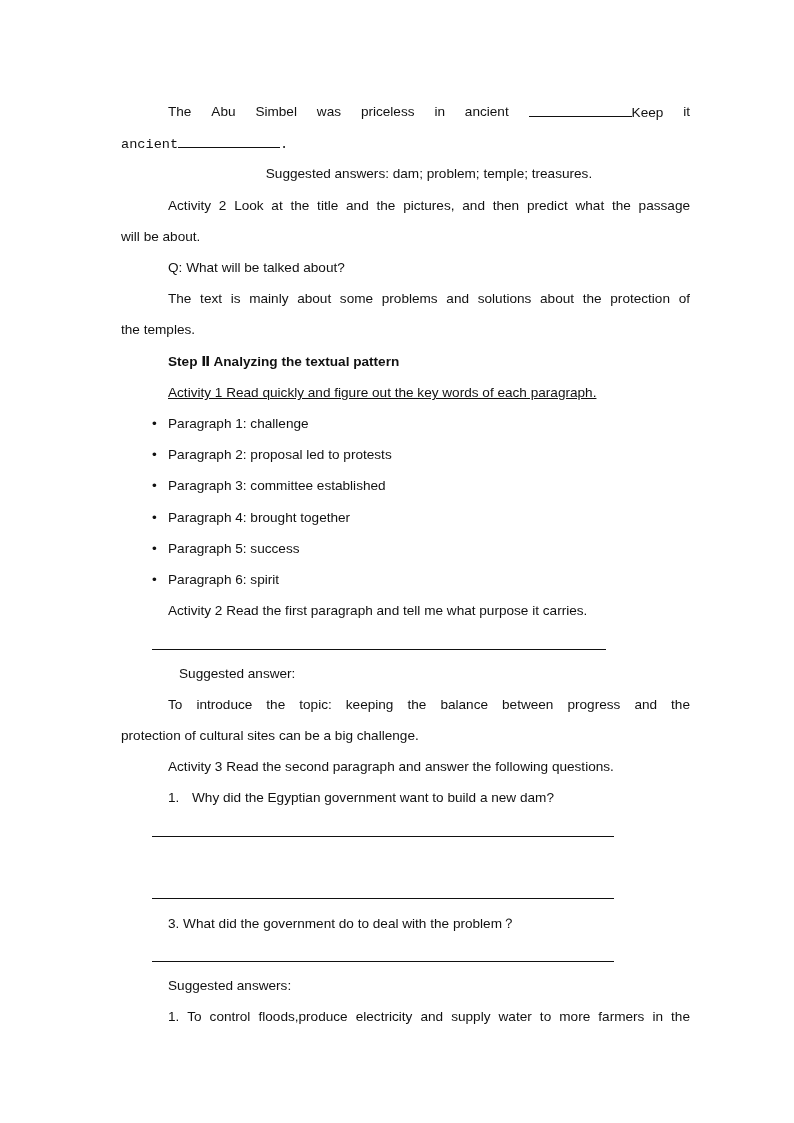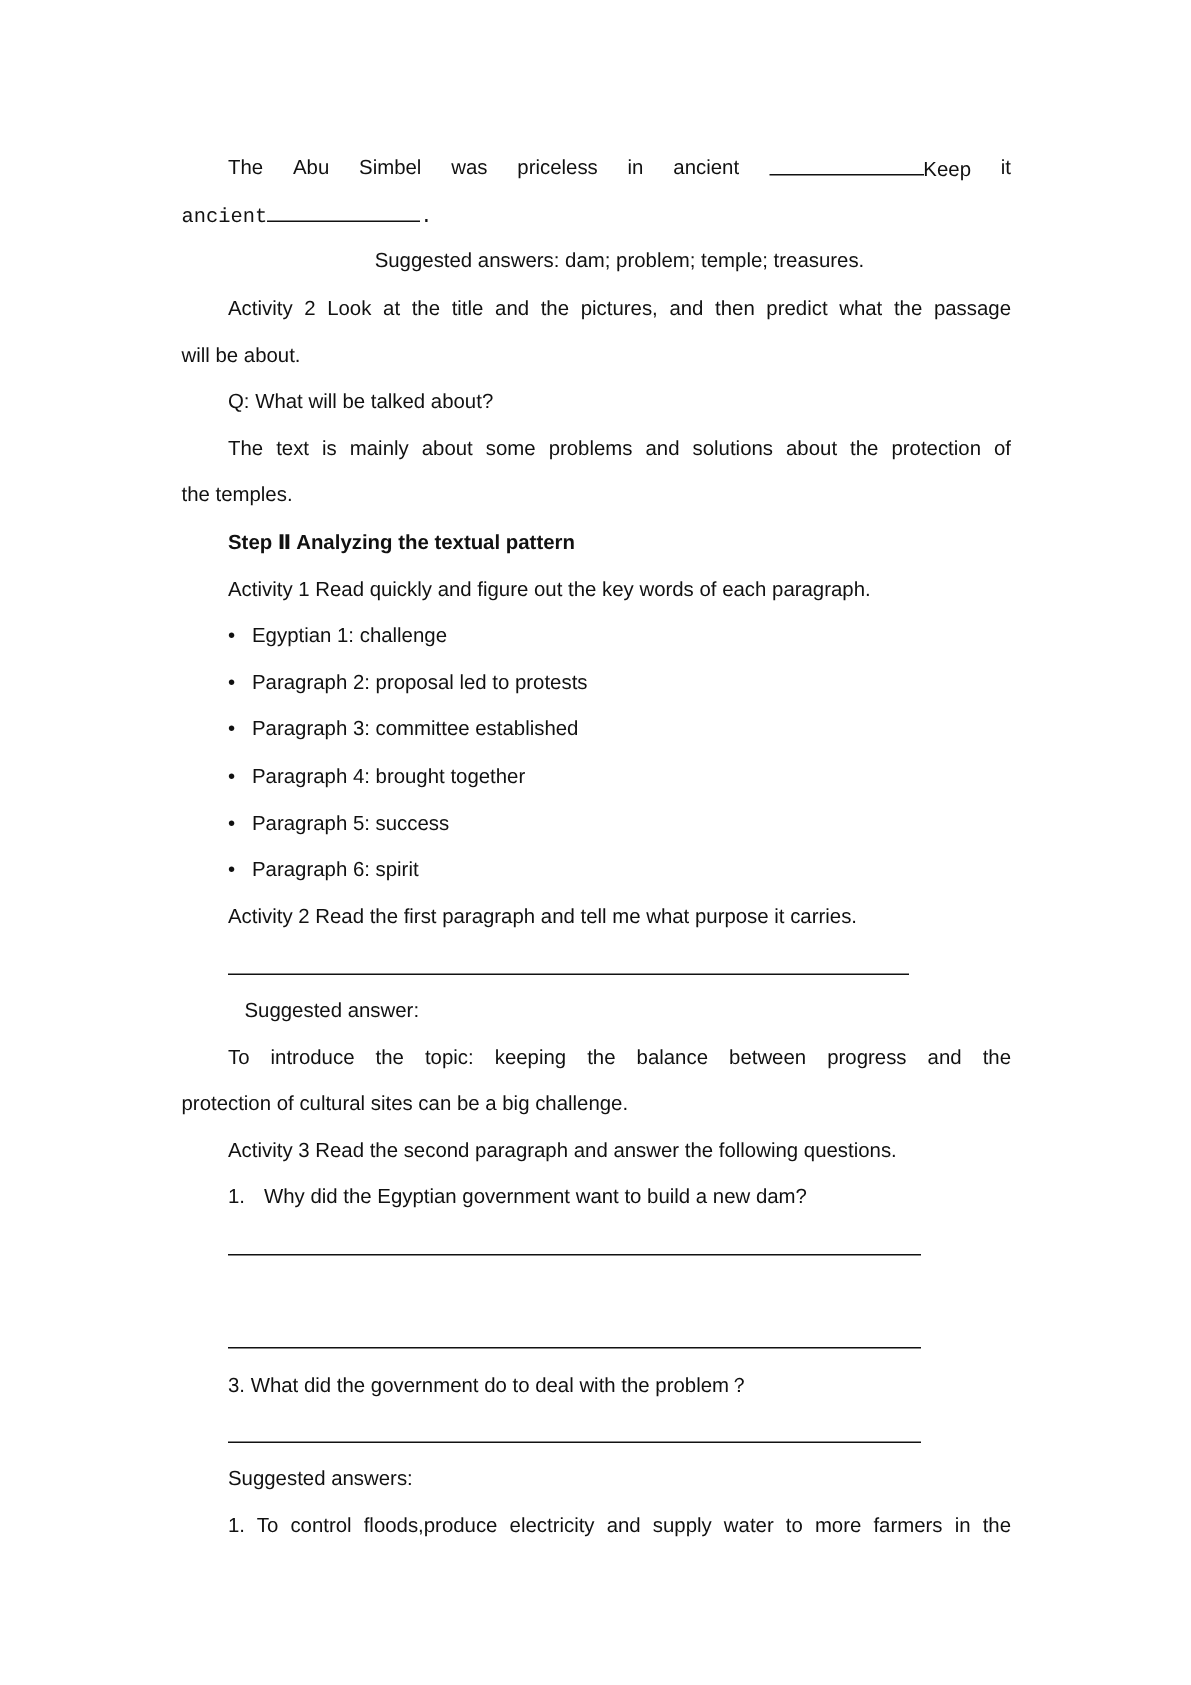--- a/index.html
+++ b/index.html
@@ -6,21 +6,21 @@
     body {
       width: 794px; height: 1123px; position: relative; overflow: hidden;
       font-family: "Liberation Sans", "DejaVu Sans", sans-serif;
       color: #111111; font-size: 13.6px;
     }
     .page { position: absolute; left: 0; top: 0; width: 794px; height: 1123px; background: #fff; }
     .line {
       position: absolute; left: 121px; width: 553px;
       height: 20px; line-height: 20px; white-space: nowrap;
     }
-    .indent { left: 152px; width: 522px; }
+    .indent { left: 168px; width: 522px; }
     .justify {
       text-align: justify; text-align-last: justify; white-space: normal; overflow: hidden;
     }
     .bold { font-weight: bold; }
     .blank-inline {
       display: inline-block; border-bottom: 1px solid #111; height: 14px; vertical-align: baseline;
     }
     .bullet-row { left: 152px; }
     .bullet { display: inline-block; width: 16px; }
     .qnum { display: inline-block; width: 24px; }
@@ -54,24 +54,24 @@
   <div class="line indent justify" style="top:196px;">Activity 2 Look at the title and the pictures, and then predict what the passage</div>
   <div class="line" style="top:227px;">will be about.</div>
 
   <div class="line indent" style="top:258px;">Q: What will be talked about?</div>
 
   <div class="line indent justify" style="top:289px;">The text is mainly about some problems and solutions about the protection of</div>
   <div class="line" style="top:320px;">the temples.</div>
 
   <div class="line indent bold" style="top:352px;">Step Ⅱ  Analyzing the textual pattern</div>
 
-  <div class="line indent" style="top:383px;">Activity 1 Read quickly and figure out the key words of each paragraph.</div>
+  <div class="line indent" style="top:383px;text-decoration:underline;">Activity 1 Read quickly and figure out the key words of each paragraph.</div>
 
   <div class="line bullet-row" style="top:414px;">
-    <span class="bullet">•</span><span>Egyptian 1: challenge</span>
+    <span class="bullet">•</span><span>Paragraph 1: challenge</span>
   </div>
   <div class="line bullet-row" style="top:445px;">
     <span class="bullet">•</span><span>Paragraph 2: proposal led to protests</span>
   </div>
   <div class="line bullet-row" style="top:476px;">
     <span class="bullet">•</span><span>Paragraph 3: committee established</span>
   </div>
   <div class="line bullet-row" style="top:508px;">
     <span class="bullet">•</span><span>Paragraph 4: brought together</span>
   </div>

